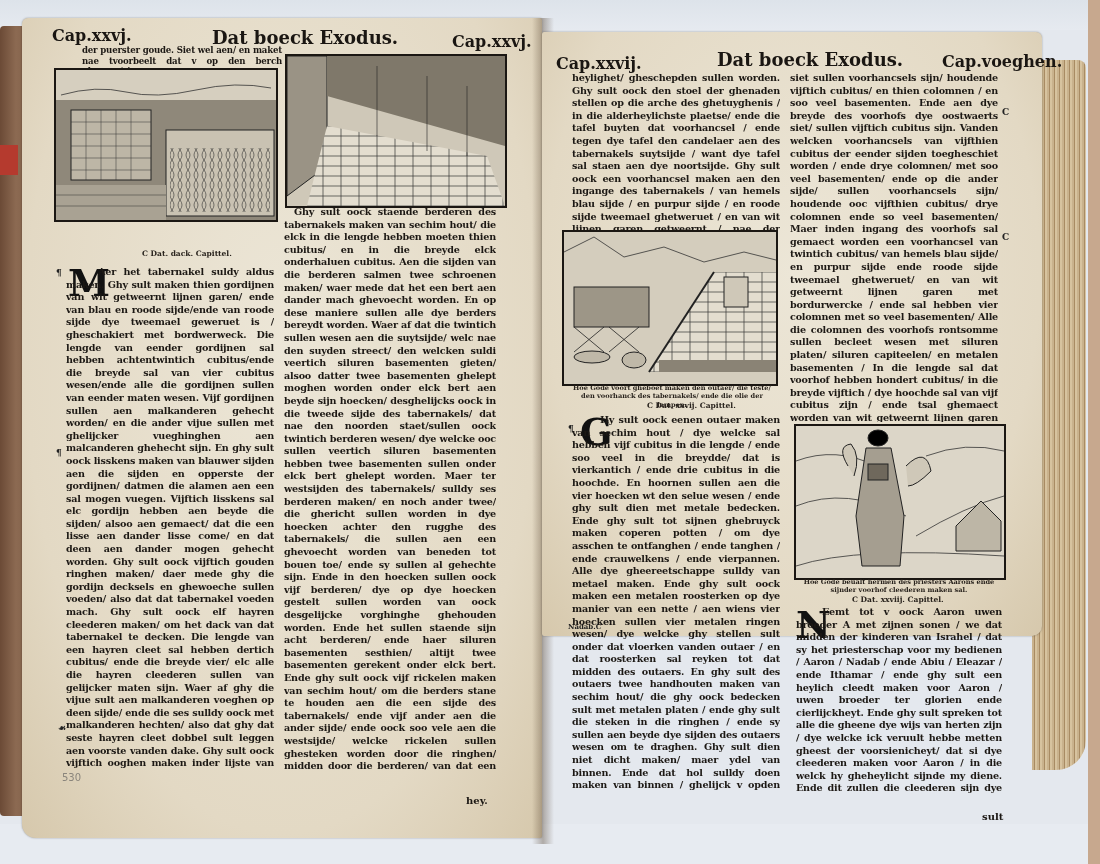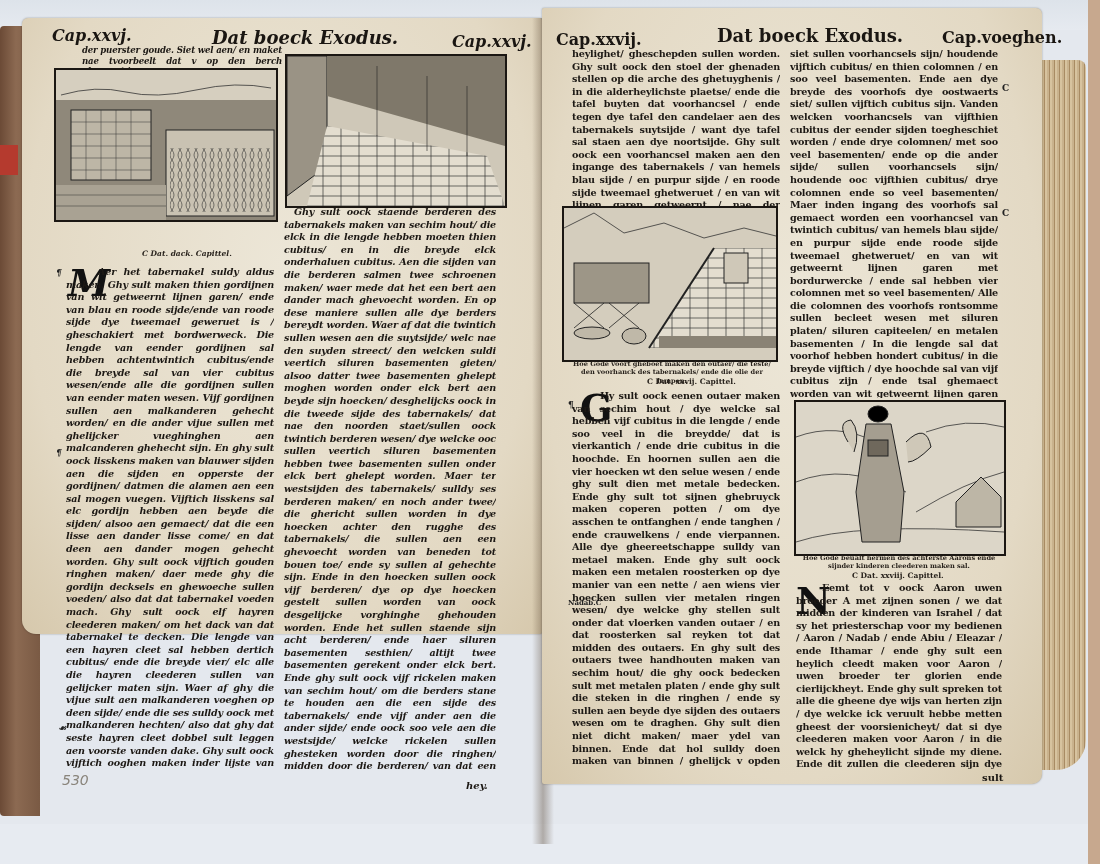--- a/index.html
+++ b/index.html
@@ -12,41 +12,41 @@
   .backdrop-bottom { position:absolute; left:0; bottom:0; width:1100px; height:40px; background:#e7ebf1; }
   .right-strip { position:absolute; right:0; top:0; width:12px; height:864px; background:#c7a88e; }
   .cover { position:absolute; left:0; top:26px; width:40px; height:790px;
     background:linear-gradient(90deg,#6b4a36,#8c6a52 40%,#7a5a44); border-radius:4px 0 0 4px; }
   .cover-red { position:absolute; left:0; top:145px; width:18px; height:30px; background:#b53a2e; }
   .page {
     position:absolute; background:#e9e1d0;
     background-image: radial-gradient(ellipse at 50% 40%, #ece6d7 0%, #e3d9c4 70%, #d6c8ac 100%);
     box-shadow: 0 0 2px rgba(0,0,0,0.35);
   }
-  .page.left { left:22px; top:18px; width:520px; height:616px; border-radius:6px 2px 2px 14px;font-style:italic; }
-  .page.right { left:542px; top:8px; width:500px; height:776px; border-radius:2px 6px 10px 2px; }
+  .page.left { left:22px; top:18px; width:520px; height:820px; border-radius:6px 2px 2px 14px; }
+  .page.right { left:542px; top:32px; width:500px; height:604px; border-radius:2px 6px 10px 2px; }
   .gutter { position:absolute; left:532px; top:18px; width:22px; height:826px;
     background:linear-gradient(90deg, rgba(0,0,0,0) 0%, rgba(70,50,30,0.35) 50%, rgba(0,0,0,0) 100%); }
   .page-edges { position:absolute; left:1032px; top:60px; width:54px; height:710px;
     background:repeating-linear-gradient(90deg,#c9b28d 0 2px,#a88b63 2px 3px,#d7c39f 3px 5px);
     border-radius:0 8px 30px 0; }
   .running-head { position:absolute; font-family:"DejaVu Serif", serif; font-weight:bold; color:#1a1612; }
   .cap { font-size:16px; }
   .title { font-size:18px; }
   .col { position:absolute; font-family:"DejaVu Serif", serif; font-weight:bold; color:#1c1814;
     font-size:9.6px; line-height:12.6px; letter-spacing:-0.2px; text-align:justify; }
   .woodcut { position:absolute; border:2px solid #1b1713; background:#d8d2c4; overflow:hidden; }
   .woodcut svg { display:block; }
   .caption { position:absolute; font-family:"DejaVu Serif", serif; font-weight:bold; font-size:6.6px;
     line-height:8.4px; color:#2a241e; text-align:center; }
   .chapter-label { position:absolute; font-family:"DejaVu Serif", serif; font-weight:bold; font-size:7.5px; color:#2a241e; }
   .initial { position:absolute; font-family:"DejaVu Serif", serif; font-weight:bold; font-size:38px; line-height:38px; color:#111; }
   .marginal { position:absolute; font-family:"DejaVu Serif", serif; font-weight:bold; font-size:9px; color:#222; }
-  .catchword { position:absolute; font-family:"DejaVu Serif", serif; font-weight:bold; font-size:10px; color:#1a1612; }
-  .pencil { position:absolute; font-family:"DejaVu Sans", sans-serif; font-size:14px; color:#8a857c; }
+  .catchword { position:absolute; font-family:"DejaVu Serif", serif; font-weight:bold; font-size:10px; color:#1a1612;margin-top:15px; }
+  .pencil { position:absolute; font-family:"DejaVu Sans", sans-serif; font-size:10px; color:#8a857c; }
 </style>
 </head>
 <body>
 
 <div class="backdrop-top"></div>
 <div class="backdrop-bottom"></div>
 <div class="right-strip"></div>
 <div class="cover"></div>
 <div class="cover-red"></div>
 <div class="page-edges"></div>
@@ -164,20 +164,20 @@
       <rect width="208" height="152" fill="#dcd6c8"></rect>
       <path d="M0 35 Q40 20 80 40 M130 30 Q170 15 208 25 M0 80 Q50 60 110 90 M120 110 Q170 80 208 70 M0 140 Q60 120 208 130" stroke="#333" fill="none" stroke-width="0.8"></path>
       <ellipse cx="82" cy="12" rx="10" ry="8" fill="#c5bea" stroke="#222"></ellipse>
       <path d="M70 22 L95 22 L108 90 L104 140 L66 140 L60 90 Z" fill="#a59e90" stroke="#222"></path>
       <rect x="72" y="38" width="20" height="16" fill="#6f685c" stroke="#222"></rect>
       <path d="M52 40 Q40 20 55 18 Q65 30 58 50" fill="#cfc8b8" stroke="#222"></path>
       <path d="M110 40 Q130 20 135 45 Q120 60 112 60" fill="#cfc8b8" stroke="#222"></path>
       <polygon points="160,100 185,75 205,95 205,125 160,125" fill="#bdb6a6" stroke="#222"></polygon>
     </svg>
   </div>
-  <div class="caption" style="left:250px;top:546px;width:214px;">Hoe Gode beualt hermen des achterste Aarons ende sijnder kinderen cleederen maken sal.</div>
+  <div class="caption" style="left:250px;top:546px;width:214px;">Hoe Gode beualt hermen des priesters Aarons ende sijnder voorhof cleederen maken sal.</div>
   <div class="chapter-label" style="left:310px;top:563px;">C Dat. xxviij. Capittel.</div>
 
   <div class="initial" style="left:254px;top:574px;">N</div>
   <div class="col" style="left:254px;top:574px;width:206px;height:188px;overflow:hidden;text-indent:26px;">Eemt tot v oock Aaron uwen broeder A met zijnen sonen / we dat midden der kinderen van Israhel / dat sy het priesterschap voor my bedienen / Aaron / Nadab / ende Abiu / Eleazar / ende Ithamar / ende ghy sult een heylich cleedt maken voor Aaron / uwen broeder ter glorien ende cierlijckheyt. Ende ghy sult spreken tot alle die gheene dye wijs van herten zijn / dye welcke ick veruult hebbe metten gheest der voorsienicheyt/ dat si dye cleederen maken voor Aaron / in die welck hy gheheylicht sijnde my diene. Ende dit zullen die cleederen sijn dye sy maken sullen / een borststuck der redelijcheyt / een cleet ouer dye schouderen/ eenen rock / ende een enghe lijnen cleedt / eenen mijter/ ende eenen gordel / Dy zullen die heylige cleederen maken voor uwen broeder Aaron / ende</div>
 
   <div class="catchword" style="left:440px;top:764px;">sult</div>
 </div>
 
 </body></html>

